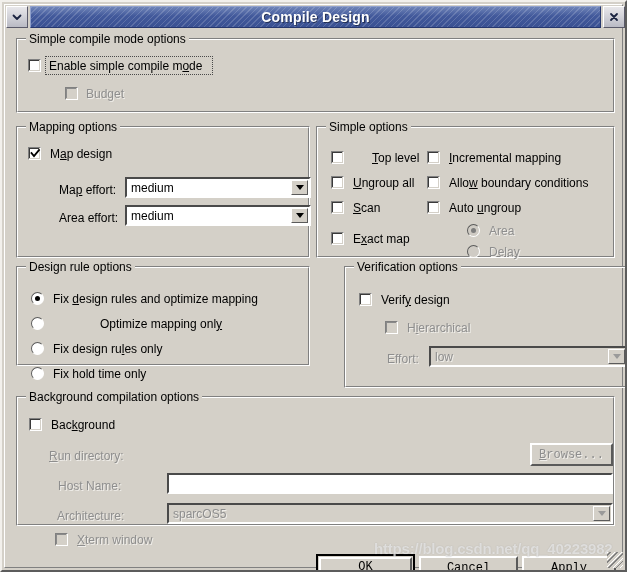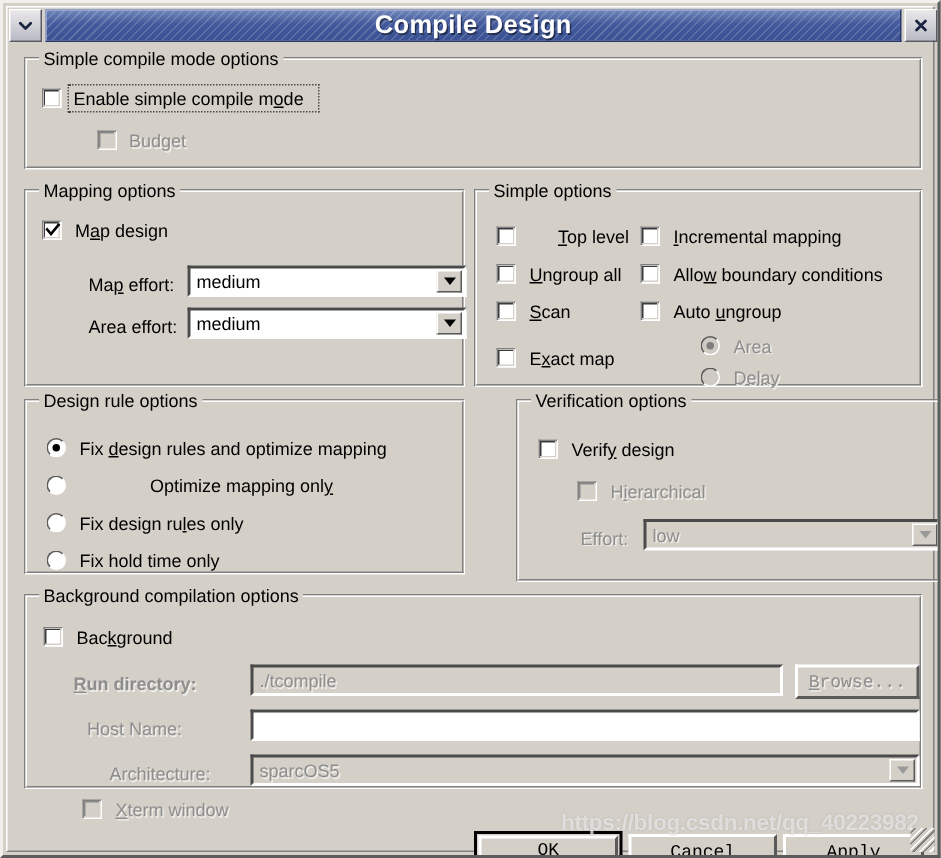--- a/index.html
+++ b/index.html
@@ -60,21 +60,21 @@
     border-left: 1px solid #8fa0cc;
     border-right: 1px solid #26376e;
     border-bottom: 1px solid #26376e;
     box-sizing: border-box;
     display: flex;
     align-items: center;
     justify-content: center;
   }
   .title-text {
     color: #ffffff;
-    font-size: 17px;
+    font-size: 14px;
     font-weight: bold;
     letter-spacing: 0.2px;
     text-shadow: 1px 1px 0 rgba(0,0,0,0.45);
     white-space: nowrap;
   }
   .tb-btn {
     width: 22px;
     flex: 0 0 22px;
     box-sizing: border-box;
     background: linear-gradient(to bottom, #e8e7ea 0%, #cfcfd6 55%, #b9bac4 100%);
@@ -419,21 +419,21 @@
 
       <div class="rb dis" style="left:150px; top:97px;">
         <span class="dot"></span>
       </div>
       <span class="lbl dis" style="left:172px; top:98px;">Area</span>
 
       <div class="rb dis" style="left:150px; top:118px;"></div>
       <span class="lbl dis" style="left:172px; top:119px;">Delay</span>
     </div>
 
-    <div class="group" style="left:10px; top:236px; width:294px; height:117px;">
+    <div class="group" style="left:10px; top:236px; width:294px; height:100px;">
       <div class="g-inner"></div>
       <span class="g-title">Design rule options</span>
 
       <div class="rb" style="left:14px; top:25px;">
         <span class="dot"></span>
       </div>
       <span class="lbl" style="left:36px; top:26px;">
         <span>Fix <u>d</u>esign rules and  optimize mapping</span>
       </span>
 
@@ -478,36 +478,33 @@
 
     <div class="group" style="left:10px; top:366px; width:599px; height:130px;">
       <div class="g-inner"></div>
       <span class="g-title">Background compilation options</span>
 
       <div class="cb" style="left:12px; top:21px;"></div>
       <span class="lbl" style="left:34px; top:22px;">
         <span>Bac<u>k</u>ground</span>
       </span>
 
-      <span class="lbl dis" style="left:32px; top:53px;font-weight:bold;">
+      <span class="lbl dis" style="left:32px; top:53px;">
         <span><u>R</u>un directory:</span>
       </span>
-      <div class="field dis" style="left:150px; top:46px; width:355px; height:21px;">
-        <span class="val">./tcompile</span>
-      </div>
       <div class="btn dis" style="left:513px; top:46px; width:83px; height:23px;">
         <span><u>B</u>rowse...</span>
       </div>
 
       <span class="lbl dis" style="left:41px; top:83px;">Host Name:</span>
       <div class="field" style="left:150px; top:76px; width:446px; height:21px;">
         <span class="val"></span>
       </div>
 
-      <span class="lbl dis" style="left:56px; top:113px;">
+      <span class="lbl dis" style="left:40px; top:113px;">
         <span>Architecture:</span>
       </span>
       <div class="field dis" style="left:150px; top:106px; width:446px; height:21px;">
         <span class="val">sparcOS5</span>
         <span class="combo-arrow dis">
             <i></i>
           </span>
       </div>
 
       <div class="cb dis" style="left:38px; top:136px;"></div>

